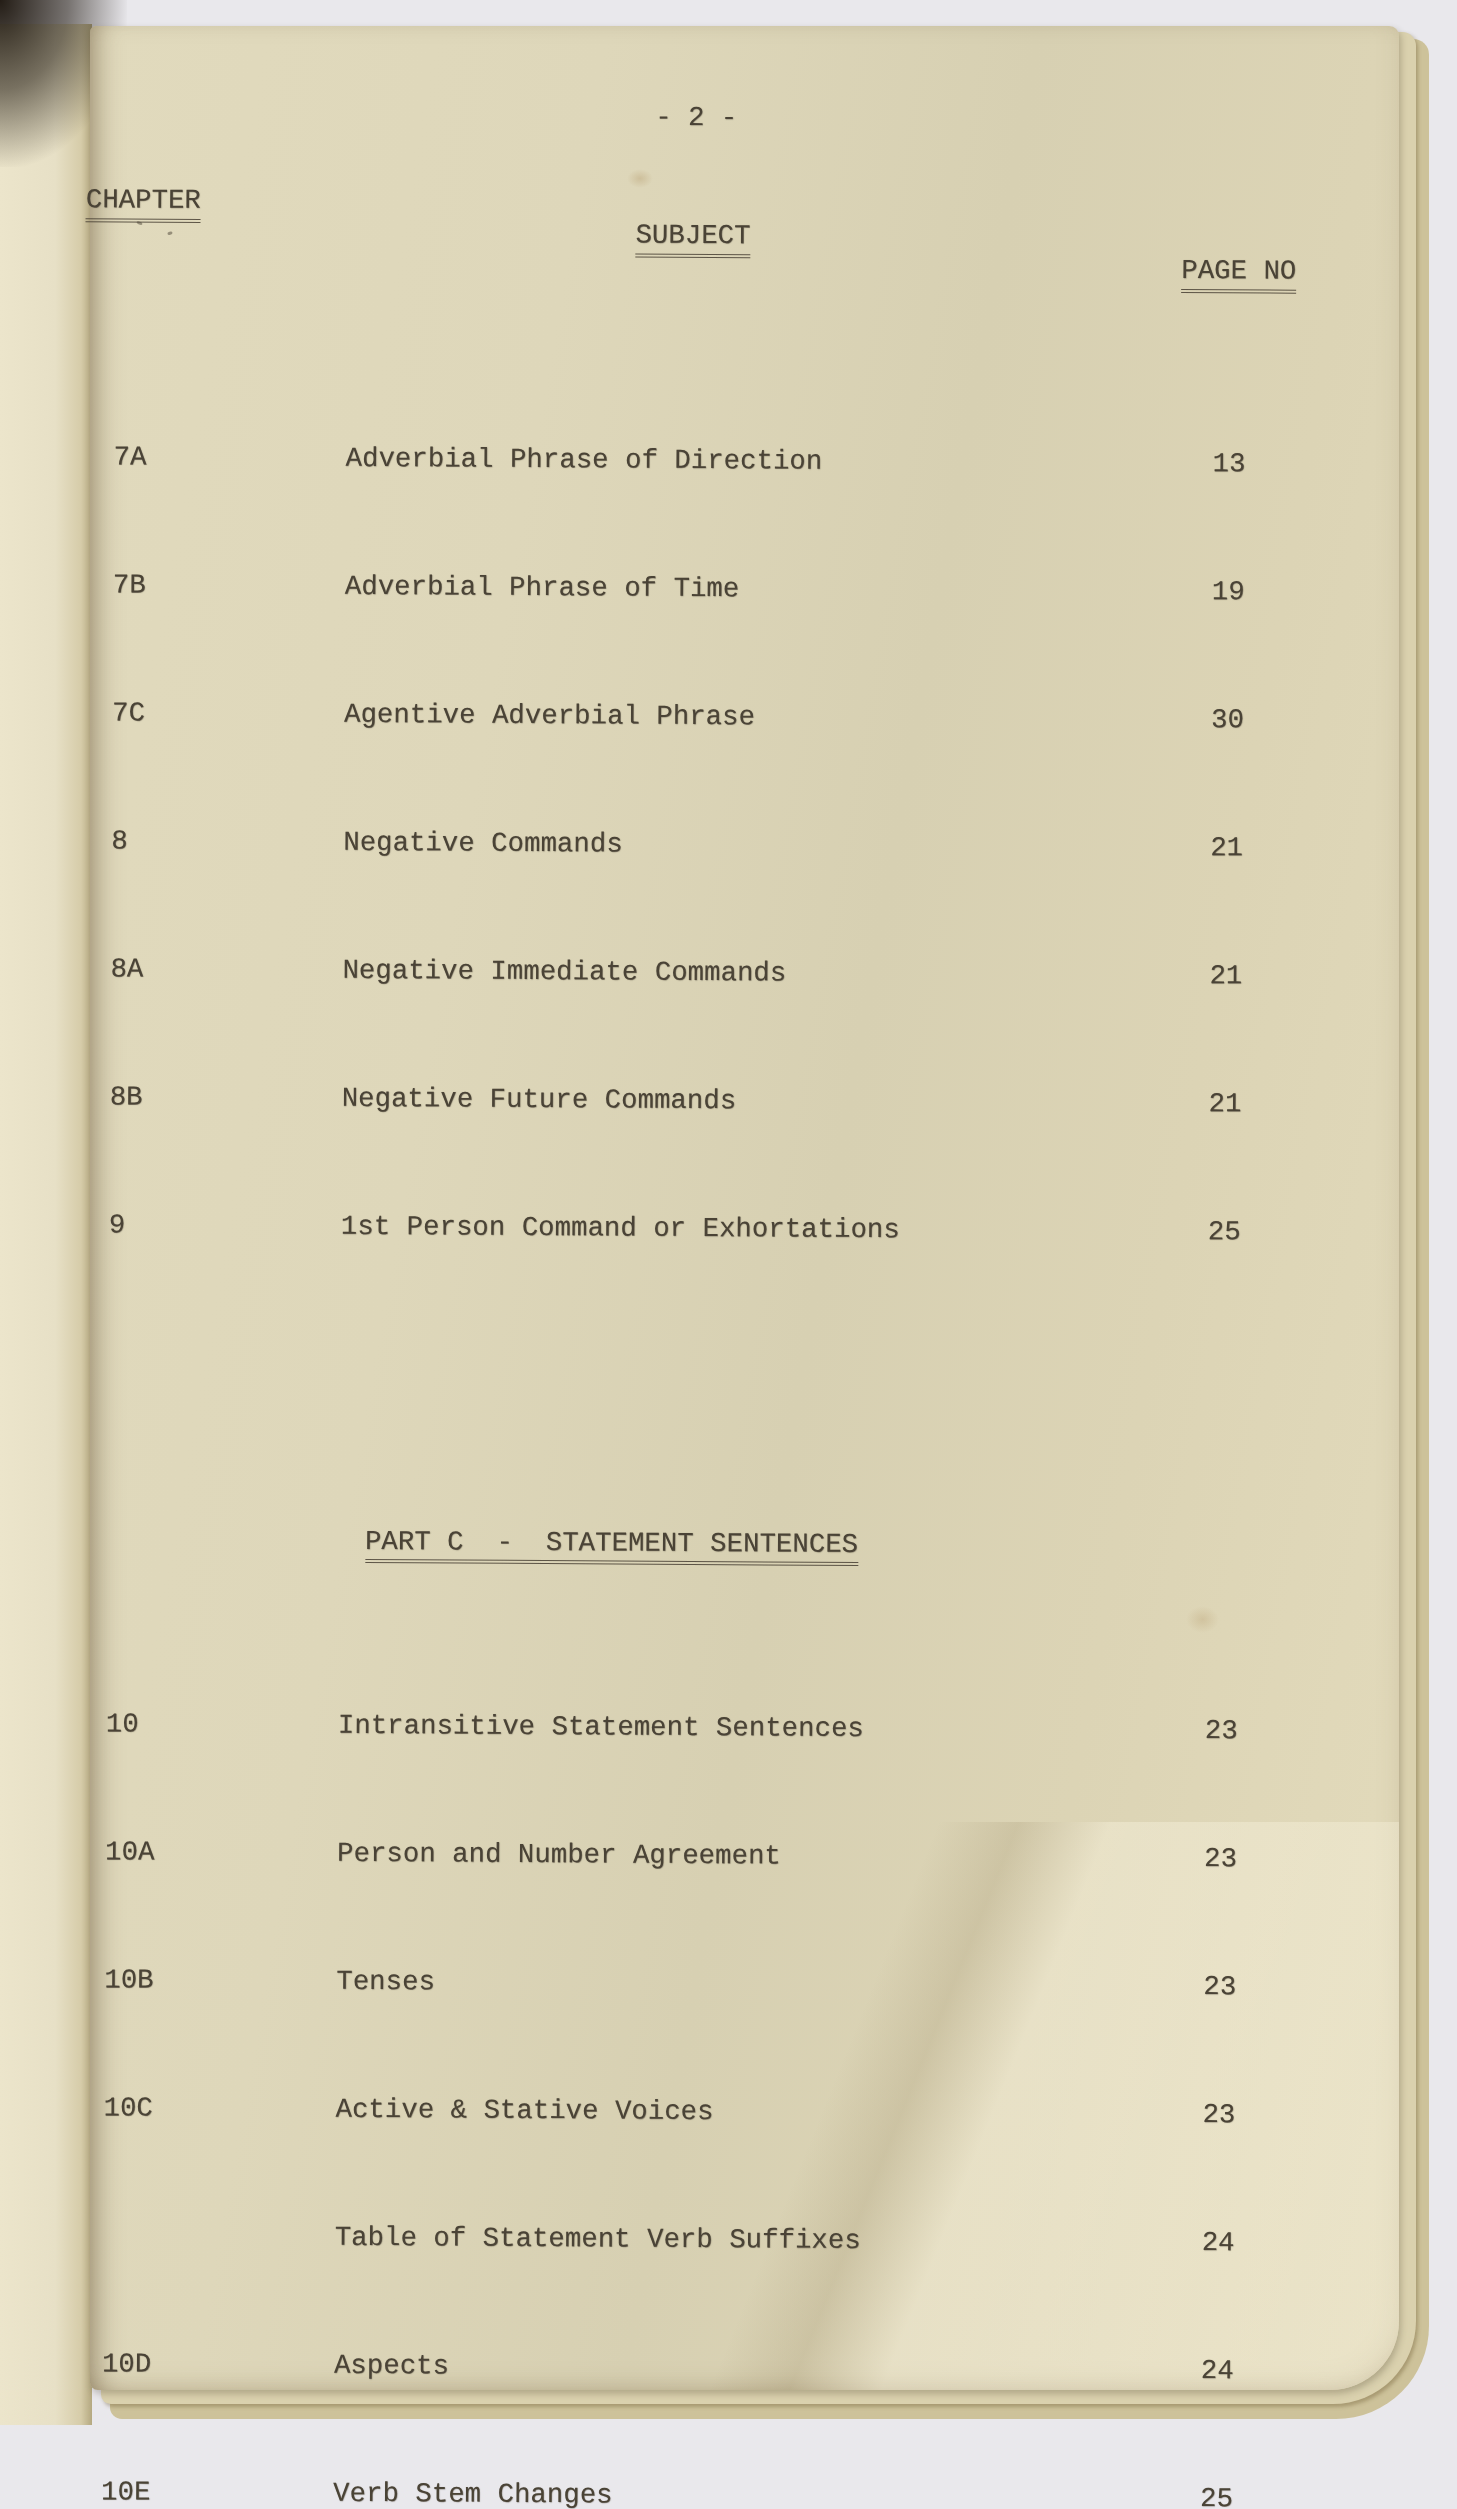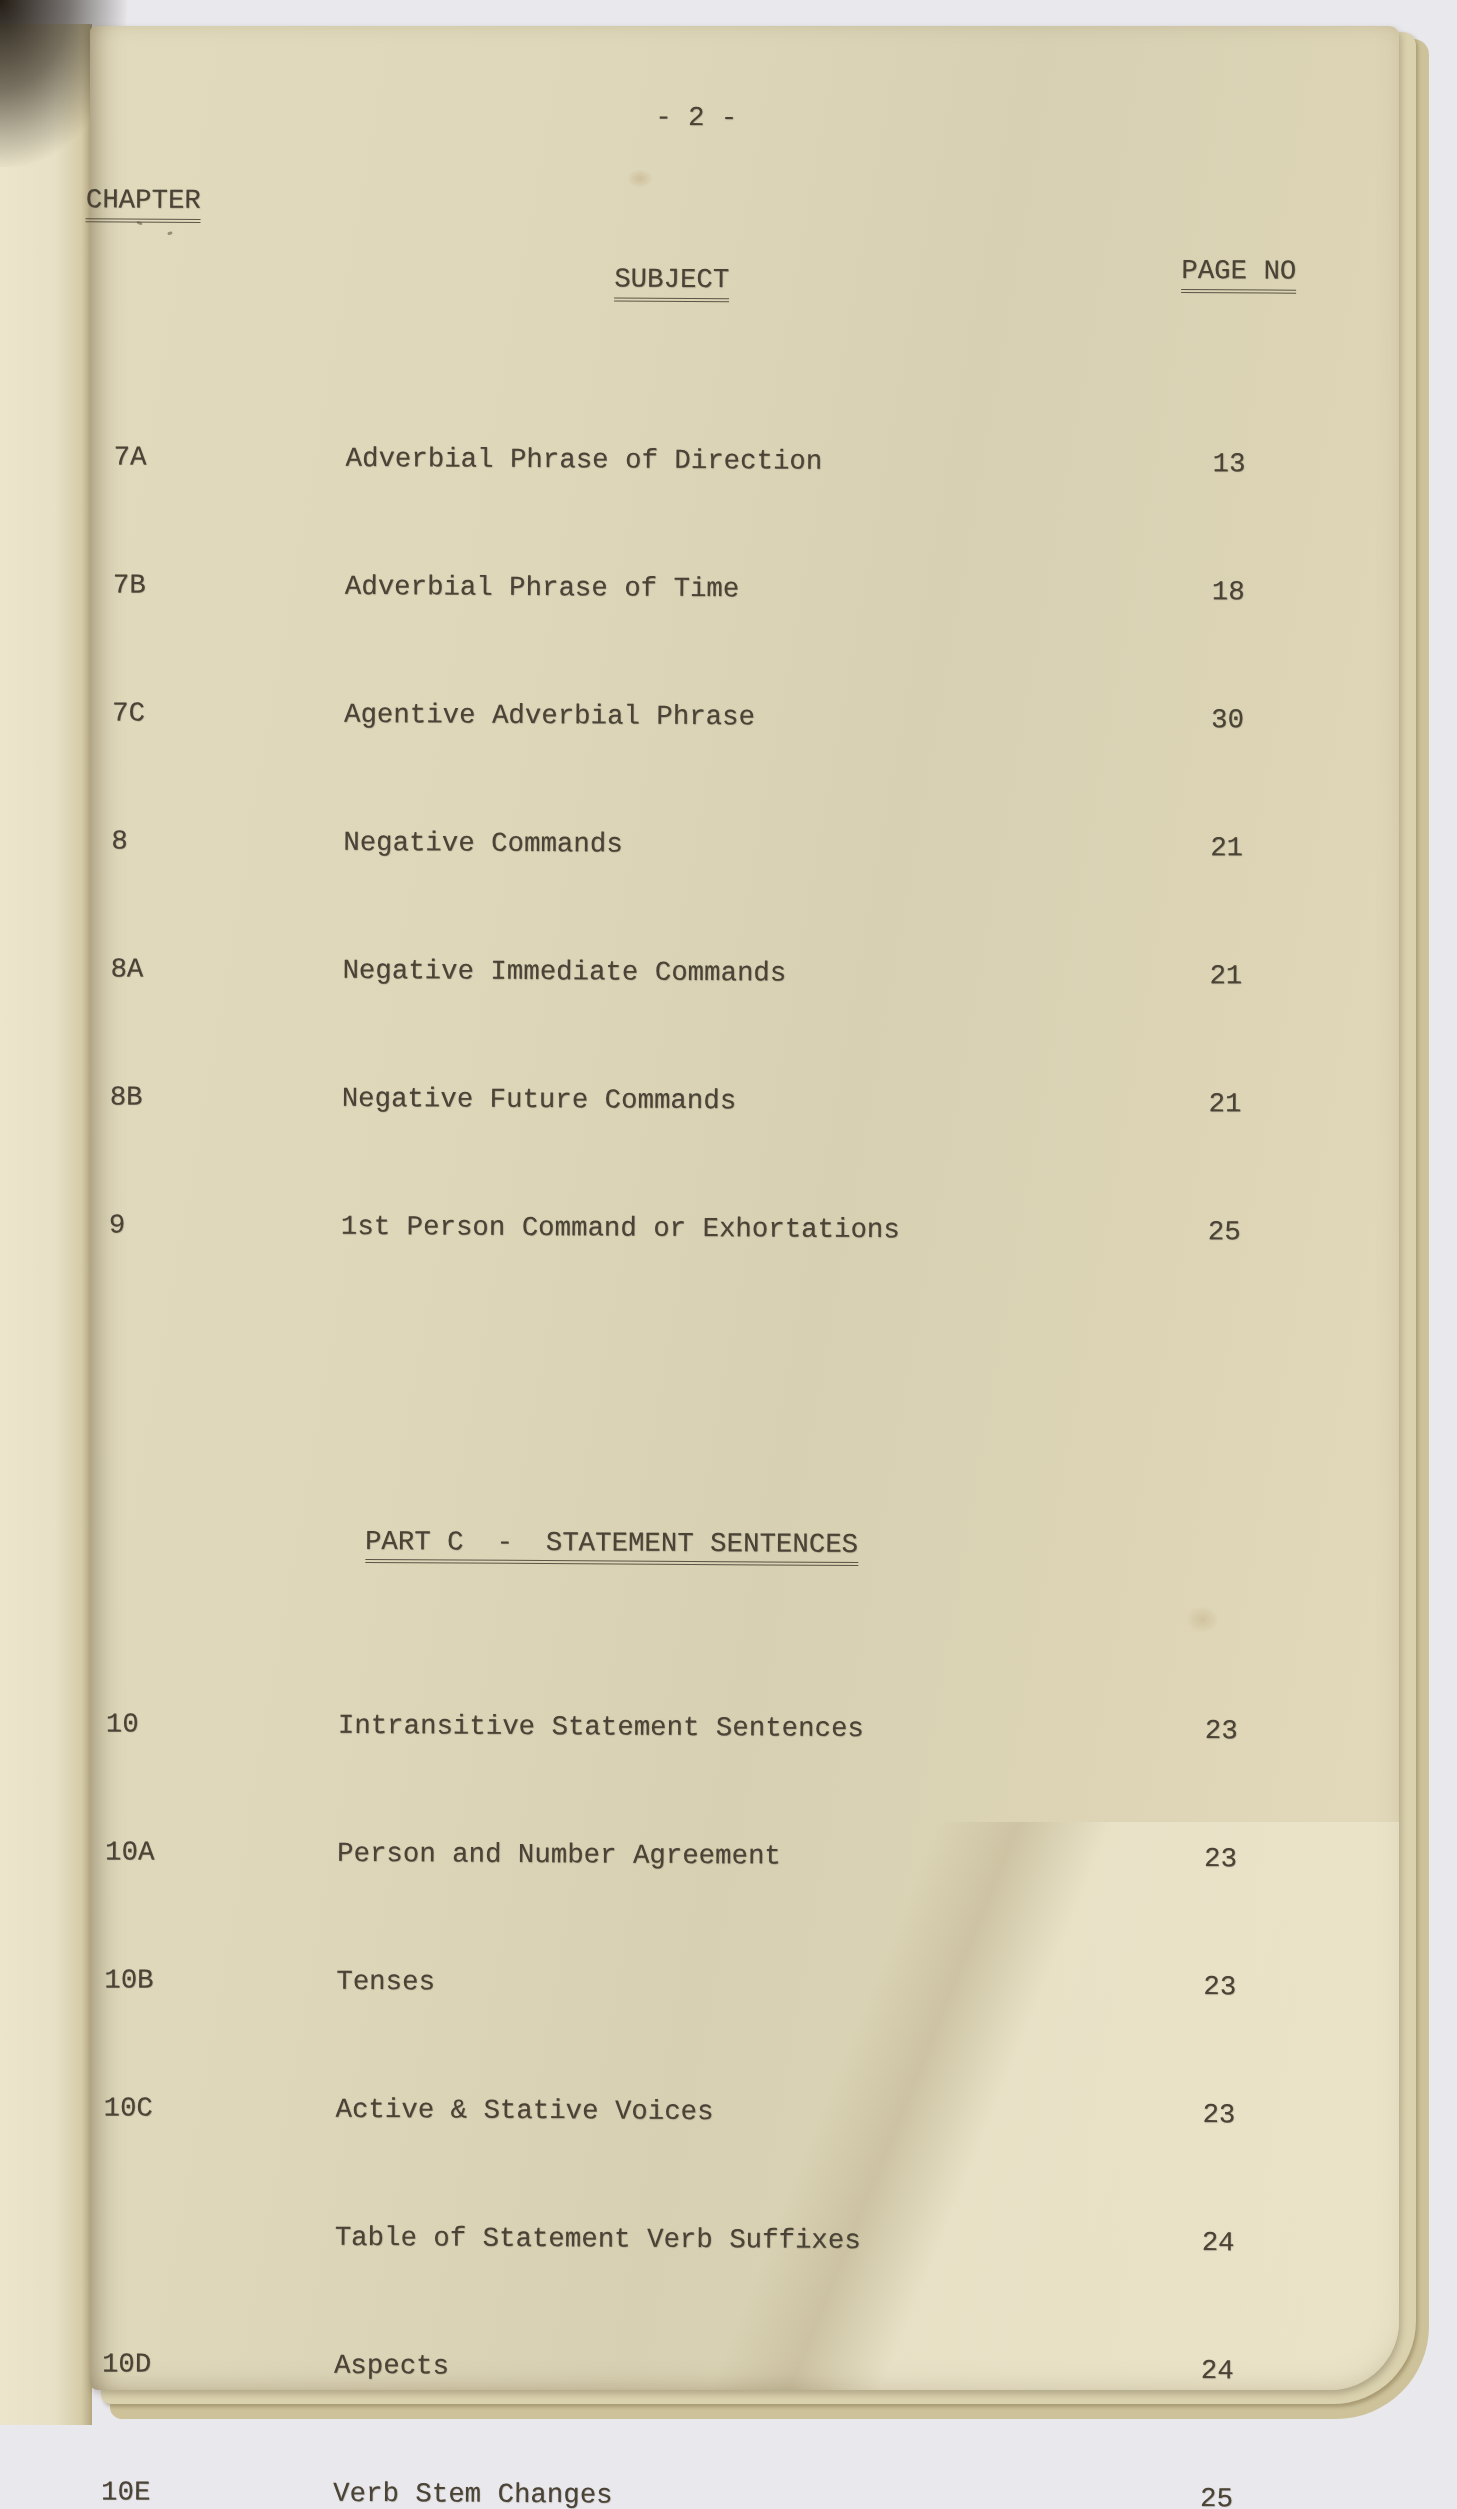--- a/index.html
+++ b/index.html
@@ -44,21 +44,21 @@
   .content{
     position:absolute;left:0;top:0;width:100%;height:100%;
     color:#4a4336;font-size:27.4px;line-height:32px;white-space:pre;
     text-shadow:0.5px 0.5px 0.9px rgba(74,67,54,.55);
     transform:rotate(0.35deg);transform-origin:118px 118px;
   }
   .u{border-bottom:4.9px double rgba(70,62,50,.85);padding-bottom:2px;}
   .page-num{position:absolute;left:565px;top:73px;}
   .col-headers{position:absolute;left:0;top:127px;width:100%;height:39px;}
   .chapter-h{position:absolute;left:-3.9px;}
-  .subject-h{position:absolute;left:525px;margin-top:44px;}
+  .subject-h{position:absolute;left:546px;}
   .pageno-h{position:absolute;left:1082px;margin-left:10px;}
   #toc-body{position:absolute;left:25.5px;top:192px;right:0;}
   .toc-row{display:flex;height:32px;}
   .cell{display:block;white-space:pre;}
   .cell.chapter{width:232px;}
   .cell.subject{width:867px;}
   .cell.pageno{width:78px;}
   .part-heading{
     margin:26.5px 0 24.5px 258px;height:32px;
     font-size:27.4px;font-weight:normal;line-height:32px;
@@ -95,21 +95,21 @@
     <div class="rows">
   <div class="toc-row">
     <span class="cell chapter">7A</span>
     <span class="cell subject">Adverbial Phrase of Direction</span>
     <span class="cell pageno">13</span>
   </div>
 
   <div class="toc-row">
     <span class="cell chapter">7B</span>
     <span class="cell subject">Adverbial Phrase of Time</span>
-    <span class="cell pageno">18</span>
+    <span class="cell pageno">19</span>
   </div>
 
   <div class="toc-row">
     <span class="cell chapter">7C</span>
     <span class="cell subject">Agentive Adverbial Phrase</span>
     <span class="cell pageno">30</span>
   </div>
 
   <div class="toc-row">
     <span class="cell chapter">8</span>

